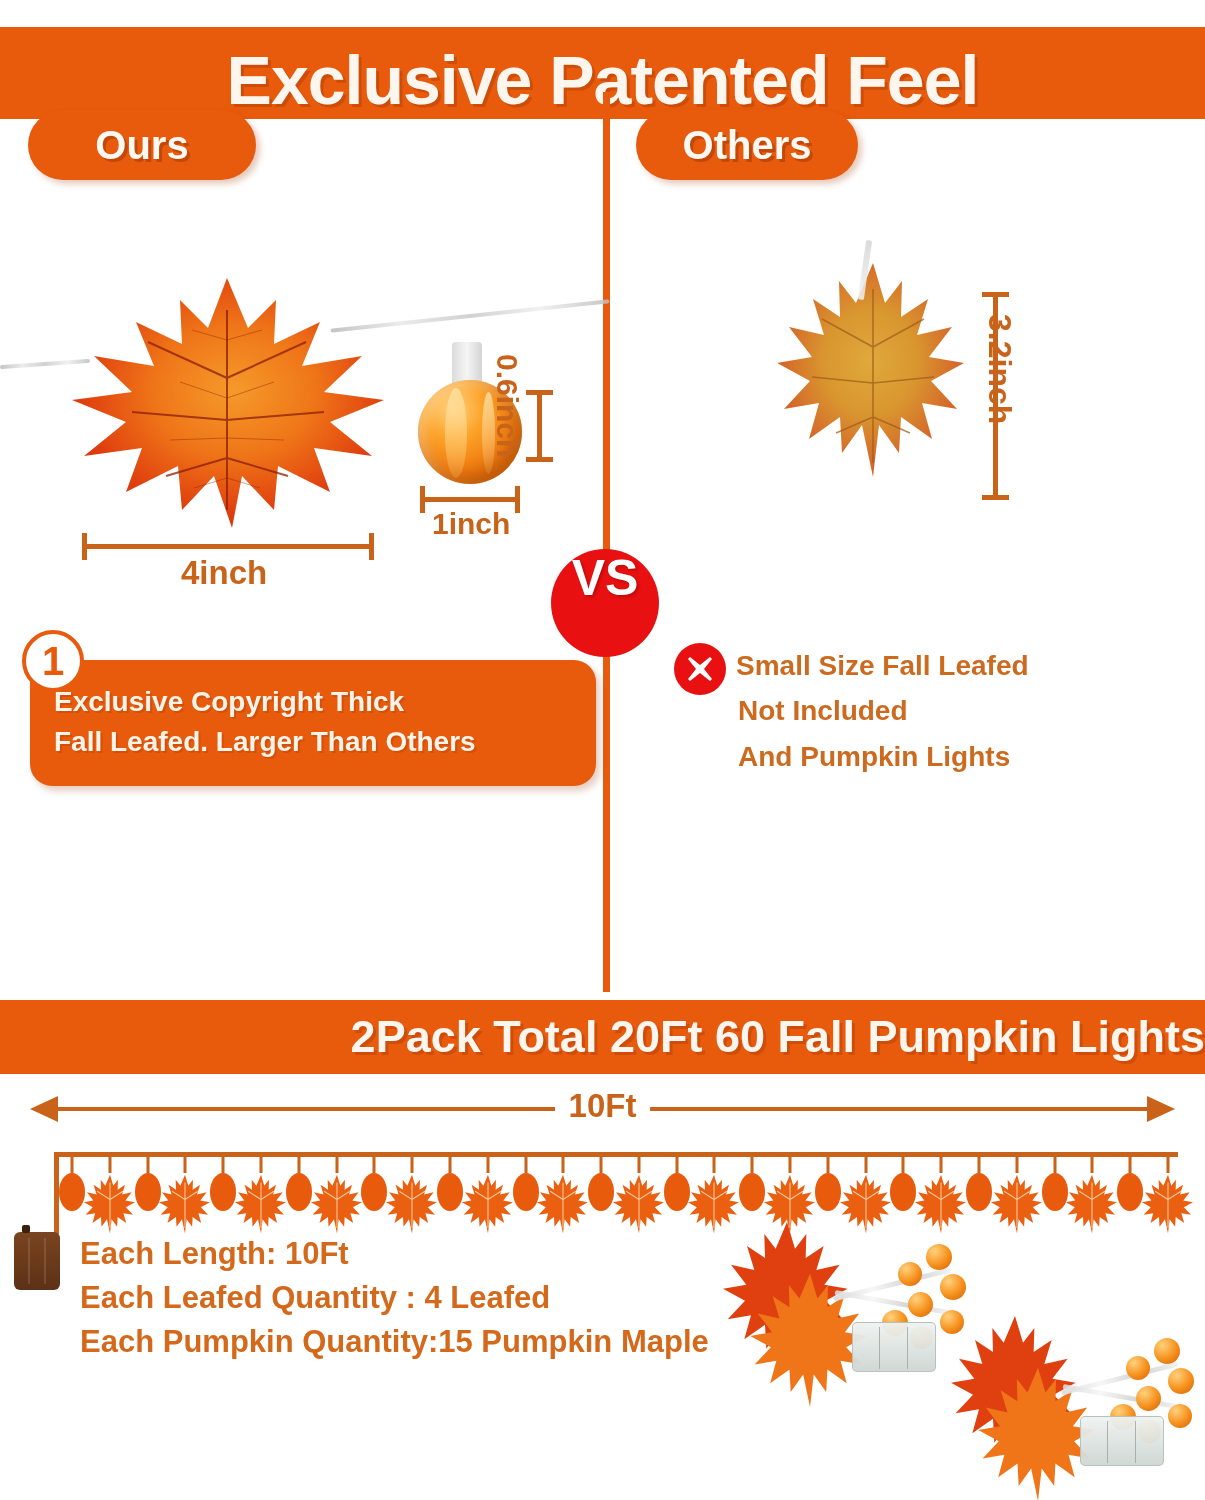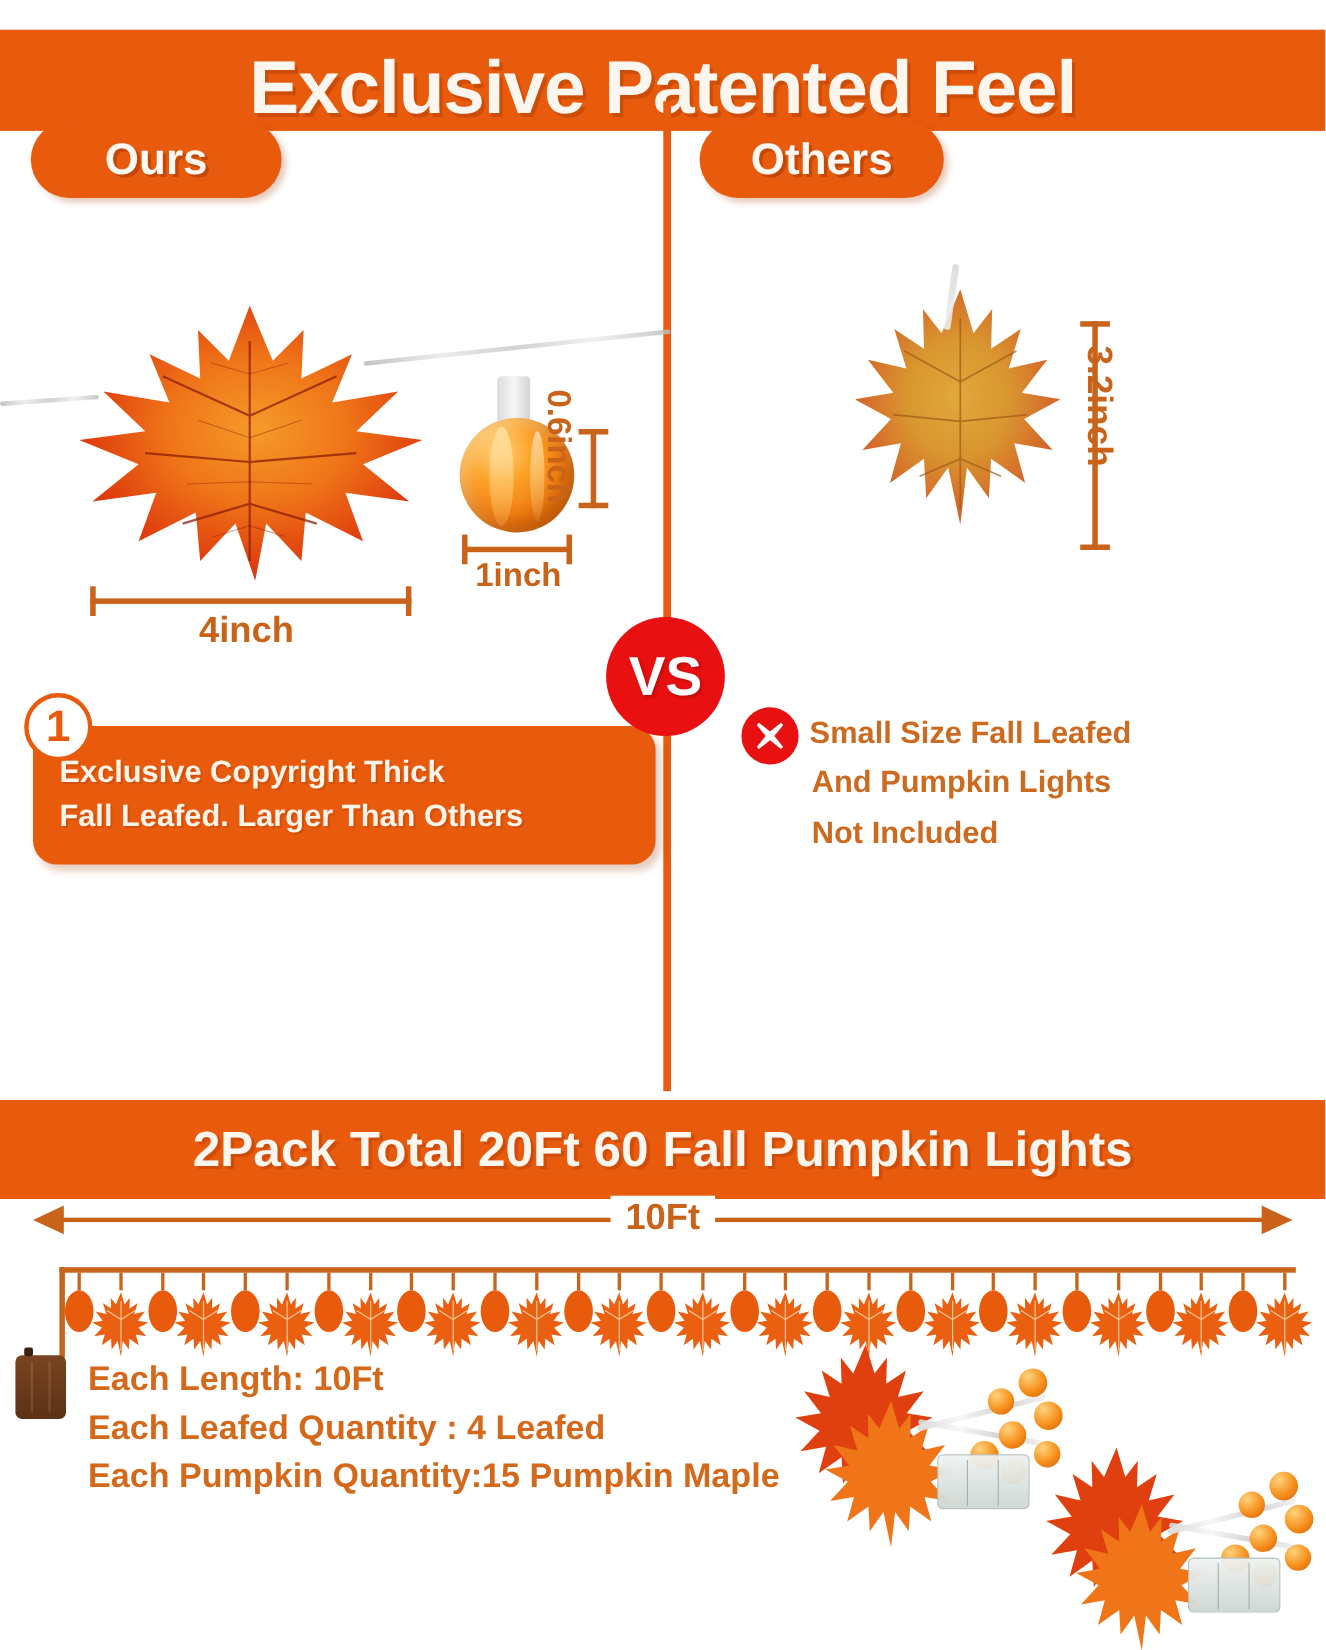--- a/index.html
+++ b/index.html
@@ -90,23 +90,23 @@
   .rule-h .cap{
     position:absolute; top:-11px; width:5px; height:27px; background:#c9631a;
   }
   .rule-v{ position:absolute; width:5px; background:#c9631a; }
   .rule-v .cap{
     position:absolute; left:-11px; width:27px; height:5px; background:#c9631a;
   }
 
   
   .vs-badge{
-    position:absolute; left:551px; top:469px; width:108px; height:108px;
+    position:absolute; left:551px; top:457px; width:108px; height:108px;
     border-radius:50%; background:var(--vsred);
-    display:flex; align-items:center; justify-content:center; z-index:4;
+    display:flex; align-items:flex-start; justify-content:center; z-index:4;
   }
   .vs-badge span{
     color:#fff; font-size:50px; font-weight:bold;
     text-shadow:2px 2px 3px rgba(120,0,0,.35);
   }
 
   
   .num-badge{
     position:absolute; left:22px; top:538px; width:62px; height:62px;
     border-radius:50%; background:#fff; border:4px solid var(--brand);
@@ -135,22 +135,22 @@
   .others-lines{
     position:absolute; left:736px; top:551px; width:440px;
   }
   .others-lines p{
     color:#cc6a1f; font-size:28px; font-weight:bold; line-height:1.62;
   }
   .others-lines p.indent{ margin-left:2px; }
 
   
   .sub-banner{
-    position:absolute; left:0; top:1000px; width:1205px; height:90px;
-    background:var(--brand); display:flex; align-items:center; justify-content:center;
+    position:absolute; left:0; top:1000px; width:1205px; height:74px;
+    background:var(--brand); display:flex; align-items:center; justify-content:flex-end;
   }
   .sub-banner span{
     color:#fdf6ef; font-size:45px; font-weight:bold; white-space:nowrap;
     text-shadow:3px 3px 0 rgba(150,50,0,.30);
   }
 
   
   .len-arrow{ position:absolute; left:30px; top:1092px; width:1145px; height:34px; }
   .len-arrow .bar{
     position:absolute; left:26px; top:15px; width:1093px; height:4px; background:#c9631a;
@@ -329,22 +329,22 @@
     <p>Fall Leafed. Larger Than Others</p>
   </div>
 
   <div class="x-badge">
     <svg width="34" height="34" viewBox="0 0 34 34">
       <path fill="#fff" d="M7 5 L17 13 L27 5 L29 7 L21 17 L29 27 L27 29 L17 21 L7 29 L5 27 L13 17 L5 7 Z"></path>
     </svg>
   </div>
   <div class="others-lines">
     <p>Small Size Fall Leafed</p>
+    <p class="indent">Not Included</p>
     <p class="indent">And Pumpkin Lights</p>
-    <p class="indent">Not Included</p>
   </div>
 </div>
 
 <div class="sub-banner">
   <span>2Pack Total 20Ft 60 Fall Pumpkin Lights</span>
 </div>
 
 <div class="len-arrow">
   <div class="ah l"></div>
   <div class="bar"></div>

